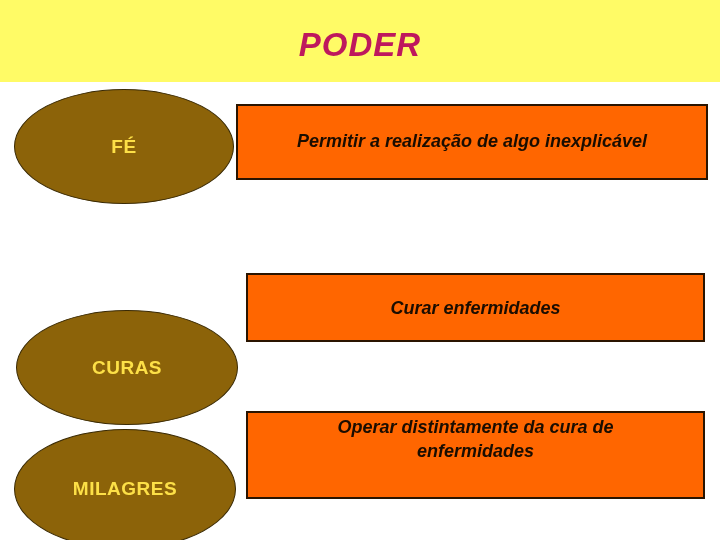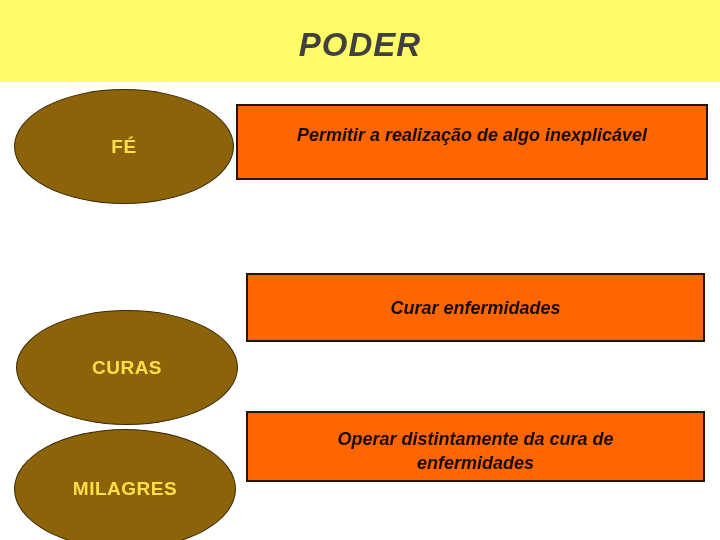--- a/index.html
+++ b/index.html
@@ -28,21 +28,21 @@
   #slide-title {
     position: absolute;
     left: 0;
     top: 26px;
     width: 720px;
     text-align: center;
     font-family: "Liberation Sans", sans-serif;
     font-size: 33px;
     font-weight: bold;
     font-style: italic;
-    color: #404040;
+    color: #be185d;
     letter-spacing: 1px;
     white-space: nowrap;
   }
 
   
   #diagram {
     position: absolute;
     left: 0;
     top: 82px;
     width: 720px;
@@ -85,23 +85,23 @@
 
   
   .def-box {
     position: absolute;
     background: #FF6600;
     border: 2px solid #2A1400;
     box-sizing: border-box;
     display: flex;
     justify-content: center;
   }
-  #defbox-0 { left: 236px; top: 22px;  width: 472px; height: 76px;  align-items: flex-start; padding-top: 17px; }
+  #defbox-0 { left: 236px; top: 22px;  width: 472px; height: 76px;  align-items: flex-start; padding-top: 23px; }
   #defbox-1 { left: 246px; top: 43px;  width: 459px; height: 69px;  align-items: flex-start; padding-top: 21px; }
-  #defbox-2 { left: 246px; top: 44px;  width: 459px; height: 71px;  align-items: flex-start; padding-top: 14px; }
+  #defbox-2 { left: 246px; top: 44px;  width: 459px; height: 88px;  align-items: flex-start; padding-top: 2px; }
 
   .def-text {
     font-family: "Liberation Sans", sans-serif;
     font-size: 18px;
     font-weight: bold;
     font-style: italic;
     color: #1A0D00;
     text-align: center;
     line-height: 1.35;
     width: 87%;

